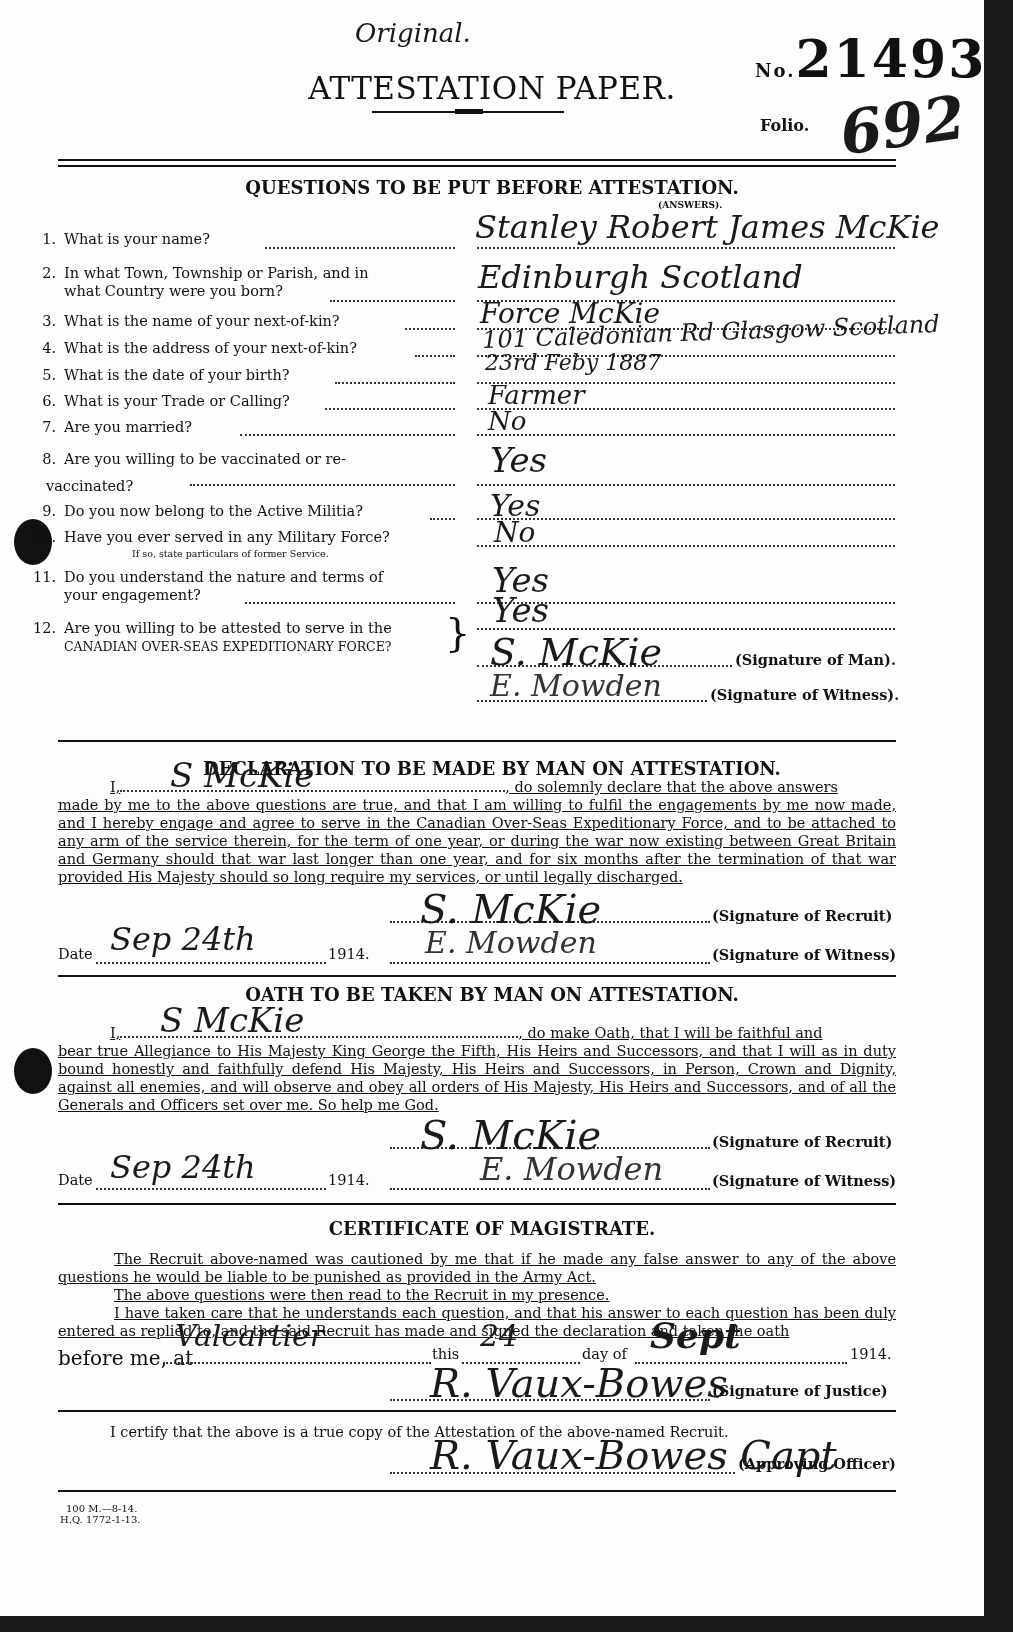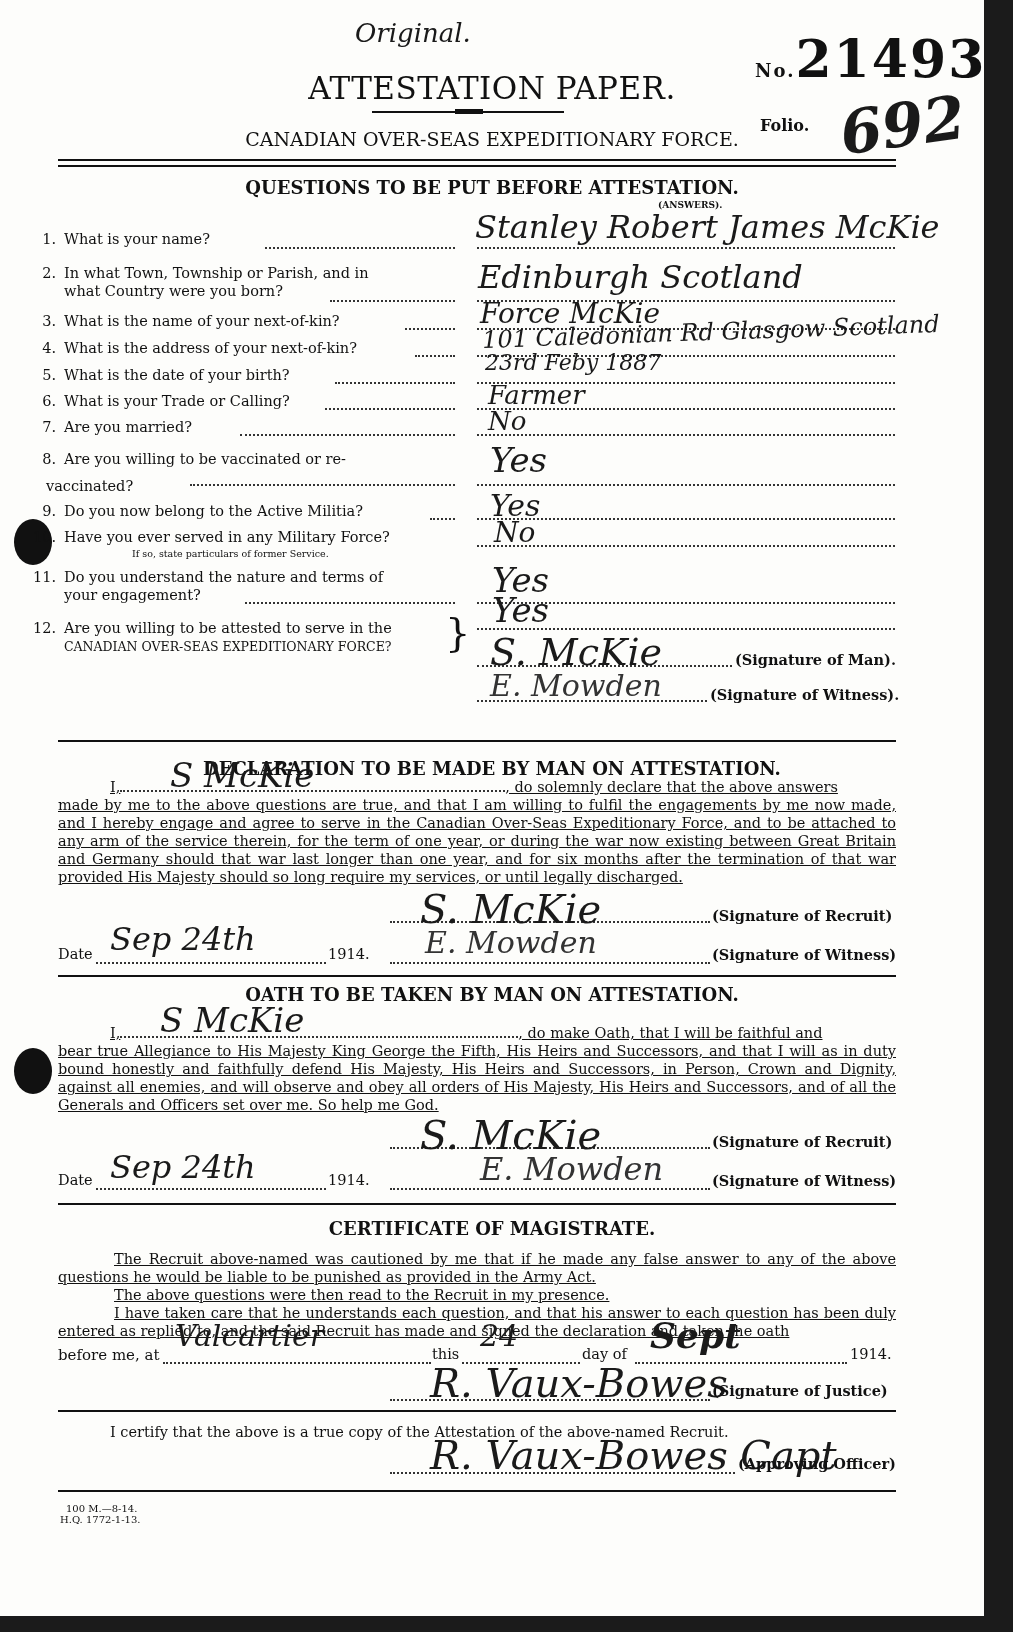--- a/index.html
+++ b/index.html
@@ -22,21 +22,20 @@
 </style>
 </head>
 <body>
 
 <div class="paper">
 
   <div class="abs hw" style="left:355px;top:18px;font-size:26px;">Original.</div>
   <div class="abs title">ATTESTATION PAPER.</div>
   <div class="rule" style="left:372px;top:111px;width:192px;height:2px;"></div>
   <div class="rule" style="left:455px;top:109px;width:28px;height:5px;"></div>
-  <div class="abs sub">CANADIAN OVER-SEAS EXPEDITIONARY FORCE.</div>
 
   <div class="abs" style="left:755px;top:28px;font-size:52px;font-weight:bold;letter-spacing:2px;">
     <span style="font-size:18px;font-weight:bold;vertical-align:baseline;">No.</span><span>21493</span>
   </div>
   <div class="abs bold" style="left:760px;top:116px;font-size:16px;">Folio.</div>
   <div class="abs hw" style="left:840px;top:90px;font-size:60px;transform:rotate(-8deg);font-weight:bold;">692</div>
 
   <div class="rule" style="left:58px;top:159px;width:838px;height:2px;"></div>
   <div class="rule" style="left:58px;top:165px;width:838px;height:2px;"></div>
 
@@ -155,21 +154,21 @@
   <div class="abs hw" style="left:480px;top:1150px;font-size:32px;color:#333;">E. Mowden</div>
   <div class="abs bold" style="left:712px;top:1172px;font-size:14.5px;">(Signature of Witness)</div>
 
   <div class="rule" style="left:58px;top:1203px;width:838px;height:2px;"></div>
 
   <div class="abs hd" style="top:1218px;">CERTIFICATE OF MAGISTRATE.</div>
   <div class="abs para" style="top:1250px;text-indent:56px;">The Recruit above-named was cautioned by me that if he made any false answer to any of the above questions he would be liable to be punished as provided in the Army Act.</div>
   <div class="abs para" style="top:1304px;text-indent:56px;">I have taken care that he understands each question, and that his answer to each question has been duly entered as replied to, and the said Recruit has made and signed the declaration and taken the oath</div>
   <div class="abs para" style="top:1286px;text-indent:56px;">The above questions were then read to the Recruit in my presence.</div>
 
-  <div class="abs" style="left:58px;top:1346px;font-size:15px;">before me, at</div>
+  <div class="abs" style="left:58px;top:1346px;font-size:20px;">before me, at</div>
   <div class="dots" style="left:163px;top:1362px;width:268px;"></div>
   <div class="abs hw" style="left:175px;top:1318px;font-size:30px;">Valcartier</div>
   <div class="abs" style="left:432px;top:1346px;font-size:14.5px;">this</div>
   <div class="dots" style="left:462px;top:1362px;width:118px;"></div>
   <div class="abs hw" style="left:480px;top:1318px;font-size:30px;">24</div>
   <div class="abs" style="left:582px;top:1346px;font-size:14.5px;">day of</div>
   <div class="dots" style="left:635px;top:1362px;width:212px;"></div>
   <div class="abs hw" style="left:650px;top:1314px;font-size:36px;font-weight:bold;">Sept</div>
   <div class="abs" style="left:850px;top:1346px;font-size:14.5px;">1914.</div>
 

